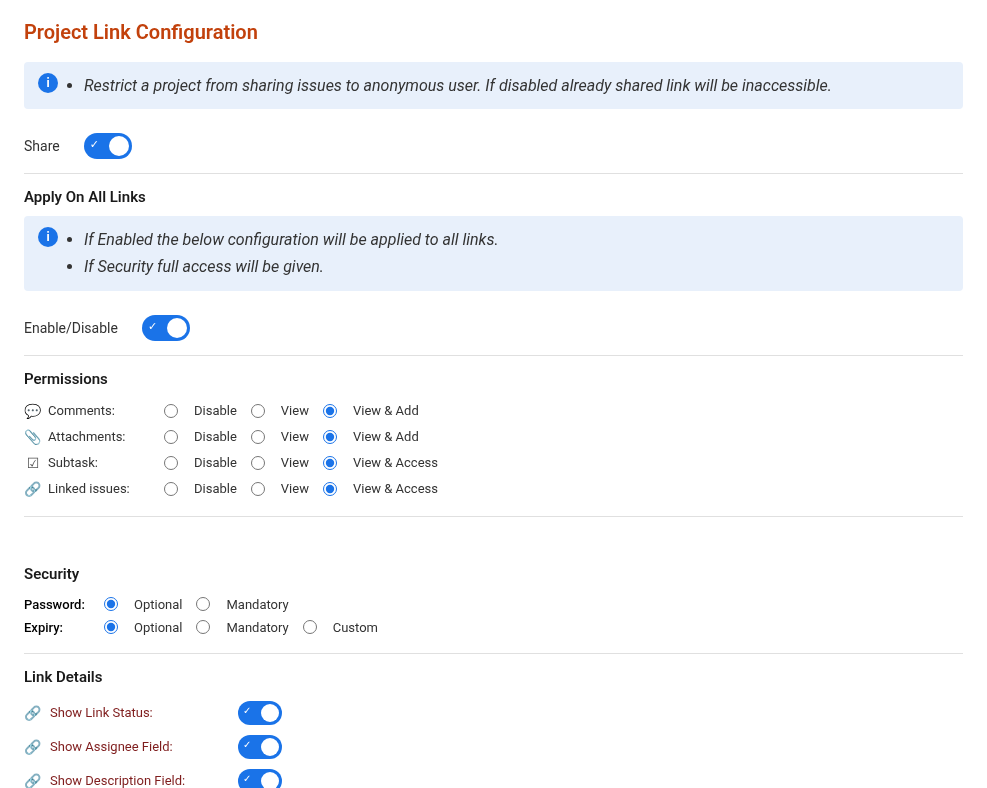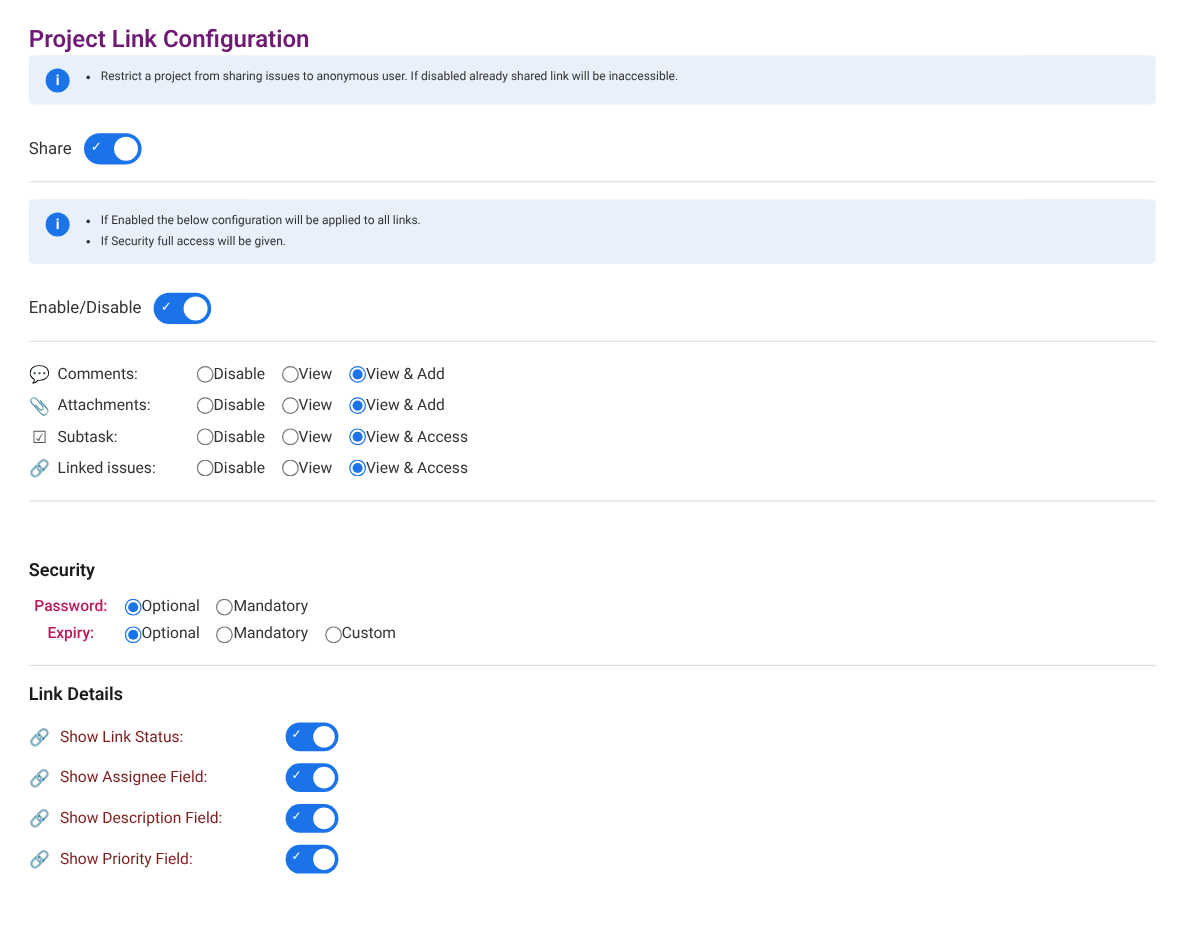--- a/index.html
+++ b/index.html
@@ -8,22 +8,22 @@
       font-size: 14px;
       color: #333;
       background: #fff;
       padding: 20px 24px;
       width: 987px;
       min-height: 788px;
     }
     h1.page-title {
       font-size: 20px;
       font-weight: 600;
-      margin-bottom: 2px;
-      color: #701a75;
+      margin-bottom: 18px;
+      color: #c2410c;
     }
     .section-title {
       font-size: 15px;
       font-weight: 600;
       margin-bottom: 10px;
       color: #1a1a1a;
     }
     .info-box {
       background: #e8f0fb;
       border-radius: 4px;
@@ -44,28 +44,29 @@
       color: #fff;
       font-size: 12px;
       font-weight: bold;
       flex-shrink: 0;
       margin-top: 1px;
     }
     .info-box ul {
       list-style: disc;
       padding-left: 16px;
       color: #333;
-      font-size: 10px;
+      font-size: 16px;
       line-height: 1.7;
+      font-style: italic;
     }
     .info-box ul li { }
     .field-row {
       display: flex;
       align-items: center;
-      gap: 10px;
+      gap: 24px;
       padding: 10px 0;
     }
     .field-label {
       font-size: 14px;
       color: #333;
     }
     hr.divider {
       border: none;
       border-top: 1px solid #e0e0e0;
       margin: 4px 0 14px 0;
@@ -133,21 +134,21 @@
       color: #333;
     }
     .radio-group {
       display: flex;
       align-items: center;
       gap: 14px;
     }
     .radio-option {
       display: flex;
       align-items: center;
-      gap: 0;
+      gap: 16px;
       font-size: 13px;
       cursor: pointer;
     }
     .radio-option input[type="radio"] {
       accent-color: #1a73e8;
       width: 14px;
       height: 14px;
       cursor: pointer;
     }
     
@@ -158,23 +159,22 @@
     .security-row {
       display: flex;
       align-items: center;
       gap: 10px;
       padding: 4px 0;
       font-size: 13px;
     }
     .security-label {
       width: 70px;
       font-size: 13px;
-      color: #be185d;
+      color: #000000;
       font-weight: 500;
-      text-align: center;
     }
     
     .link-details-section { }
     .link-row {
       display: flex;
       align-items: center;
       gap: 8px;
       padding: 5px 0;
       font-size: 13px;
     }
@@ -235,20 +235,21 @@
         <span class="toggle-check">✓</span>
         <div class="toggle-thumb"></div>
       </div>
     </label>
   </div>
 </div>
 
 <hr class="divider">
 
 <div>
+  <div class="section-title">Apply On All Links</div>
   <div class="info-box">
     <div class="info-icon">i</div>
     <ul>
       <li>If Enabled the below configuration will be applied to all links.</li>
       <li>If Security full access will be given.</li>
     </ul>
   </div>
   <div class="field-row">
     <span class="field-label">Enable/Disable</span>
     <label class="toggle-switch">
@@ -257,20 +258,21 @@
         <span class="toggle-check">✓</span>
         <div class="toggle-thumb"></div>
       </div>
     </label>
   </div>
 </div>
 
 <hr class="divider">
 
 <div class="permissions-section">
+  <div class="section-title">Permissions</div>
 
   <div class="perm-row">
     <span class="perm-icon">💬</span>
     <span class="perm-label">Comments:</span>
     <div class="radio-group">
       <label class="radio-option">
         <input type="radio" name="comments" value="Disable" style=""> 
           <span>Disable</span>
       </label>
       <label class="radio-option">

